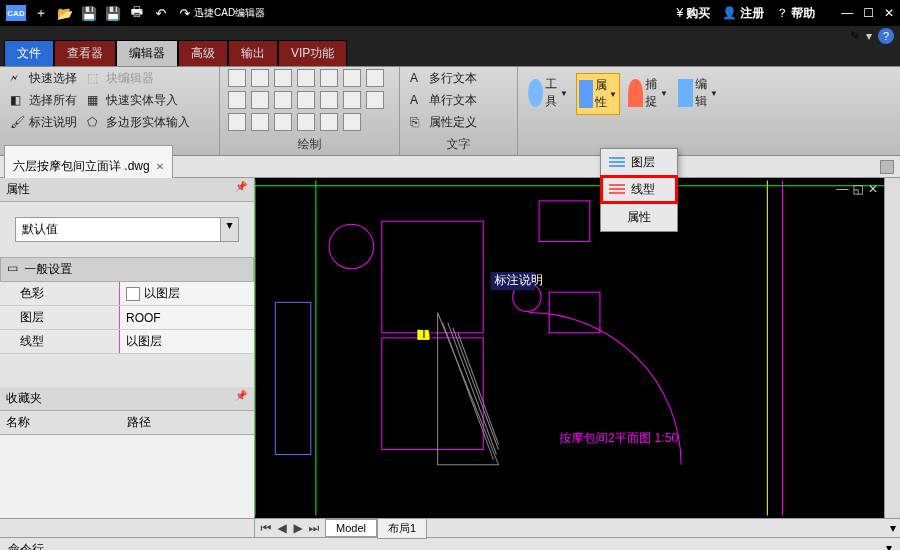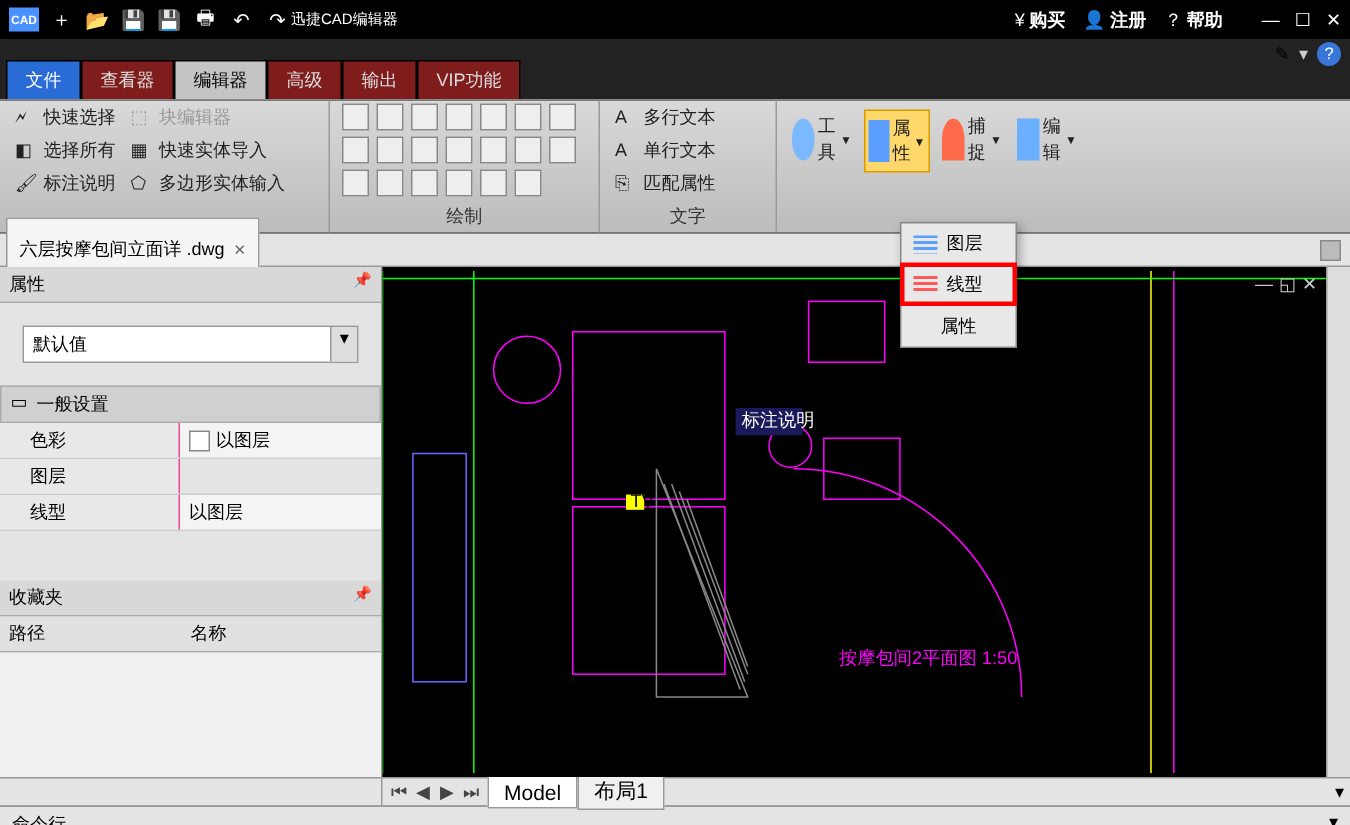--- a/index.html
+++ b/index.html
@@ -52,21 +52,21 @@
 .pop{position:absolute;left:600px;top:148px;width:78px;background:#e8e8e8;border:1px solid #888;box-shadow:2px 2px 6px rgba(0,0,0,.3);z-index:5}
 .pop .item{padding:5px 8px;display:flex;gap:6px;align-items:center}
 .pop .item.hl{outline:3px solid #f00;outline-offset:-2px}
 .pop .i{width:16px;height:12px;display:inline-block}
 .layers-i{background:repeating-linear-gradient(#5aa0ff 0 2px,transparent 2px 4px)}
 .lines-i{background:repeating-linear-gradient(#ff5a5a 0 2px,transparent 2px 4px)}
 .vp-ctrl{position:absolute;right:6px;top:4px;display:flex;gap:4px;color:#ccc;font-size:11px;z-index:3}
 .bottom-tabs{height:19px;background:#e4e4e4;display:flex;align-items:center;border-top:1px solid #999}
 .bottom-tabs .nav{display:flex;gap:2px;padding:0 4px}
 .bottom-tabs .nav span{width:14px;text-align:center;color:#444}
-.bottom-tabs .bt{padding:2px 10px;border:1px solid #999;background:#f0f0f0;font-size:14px}
+.bottom-tabs .bt{padding:2px 10px;border:1px solid #999;background:#f0f0f0;font-size:11px}
 .bottom-tabs .bt.active{background:#fff}
 .cmdline{height:22px;background:#e4e4e4;border-top:1px solid #999;padding:3px 8px;font-size:12px;display:flex;justify-content:space-between}
 .scroll-v{width:16px;background:#ddd;border-left:1px solid #999}
 .canvas-row{display:flex;flex:1}
 .ico-cad{width:20px;height:16px;background:#4a90ff;color:#fff;font-size:8px;font-weight:bold;display:flex;align-items:center;justify-content:center}
 </style>
 </head>
 <body>
 
 <div class="titlebar">
@@ -181,21 +181,21 @@
       <div class="btn-s">
             <span class="i">A</span>
             <span>多行文本</span>
           </div>
       <div class="btn-s">
             <span class="i">A</span>
             <span>单行文本</span>
           </div>
       <div class="btn-s">
             <span class="i">⎘</span>
-            <span>匹配属性</span>
+            <span>属性定义</span>
           </div>
     </div>
       </div>
     <div class="lbl">文字</div>
   </div>
 
   <div class="group" style="border:none;padding-top:6px">
       <div class="body">
     <div class="btn-l">
           <span class="i" style="background:#7ab8ff;border-radius:50%"></span>
@@ -245,33 +245,34 @@
       </div>
     <div class="prop-row">
         <div class="k">色彩</div>
         <div class="vv">
           <span class="sw"></span>
           <span>以图层</span>
         </div>
       </div>
     <div class="prop-row">
         <div class="k">图层</div>
+        <div class="vv">ROOF</div>
       </div>
     <div class="prop-row">
         <div class="k">线型</div>
         <div class="vv">以图层</div>
       </div>
     <div style="flex:.4"></div>
     <div class="panel-h">
         <span>收藏夹</span>
         <span class="pin">📌</span>
       </div>
     <div class="fav-h">
+        <div>名称</div>
         <div>路径</div>
-        <div>名称</div>
       </div>
     <div style="flex:1;background:#f0f0f0"></div>
   </div>
 
   <div class="canvas-row">
   <div class="canvas-wrap">
     <div class="vp-ctrl">
           <span>—</span>
           <span>◱</span>
           <span>✕</span>

